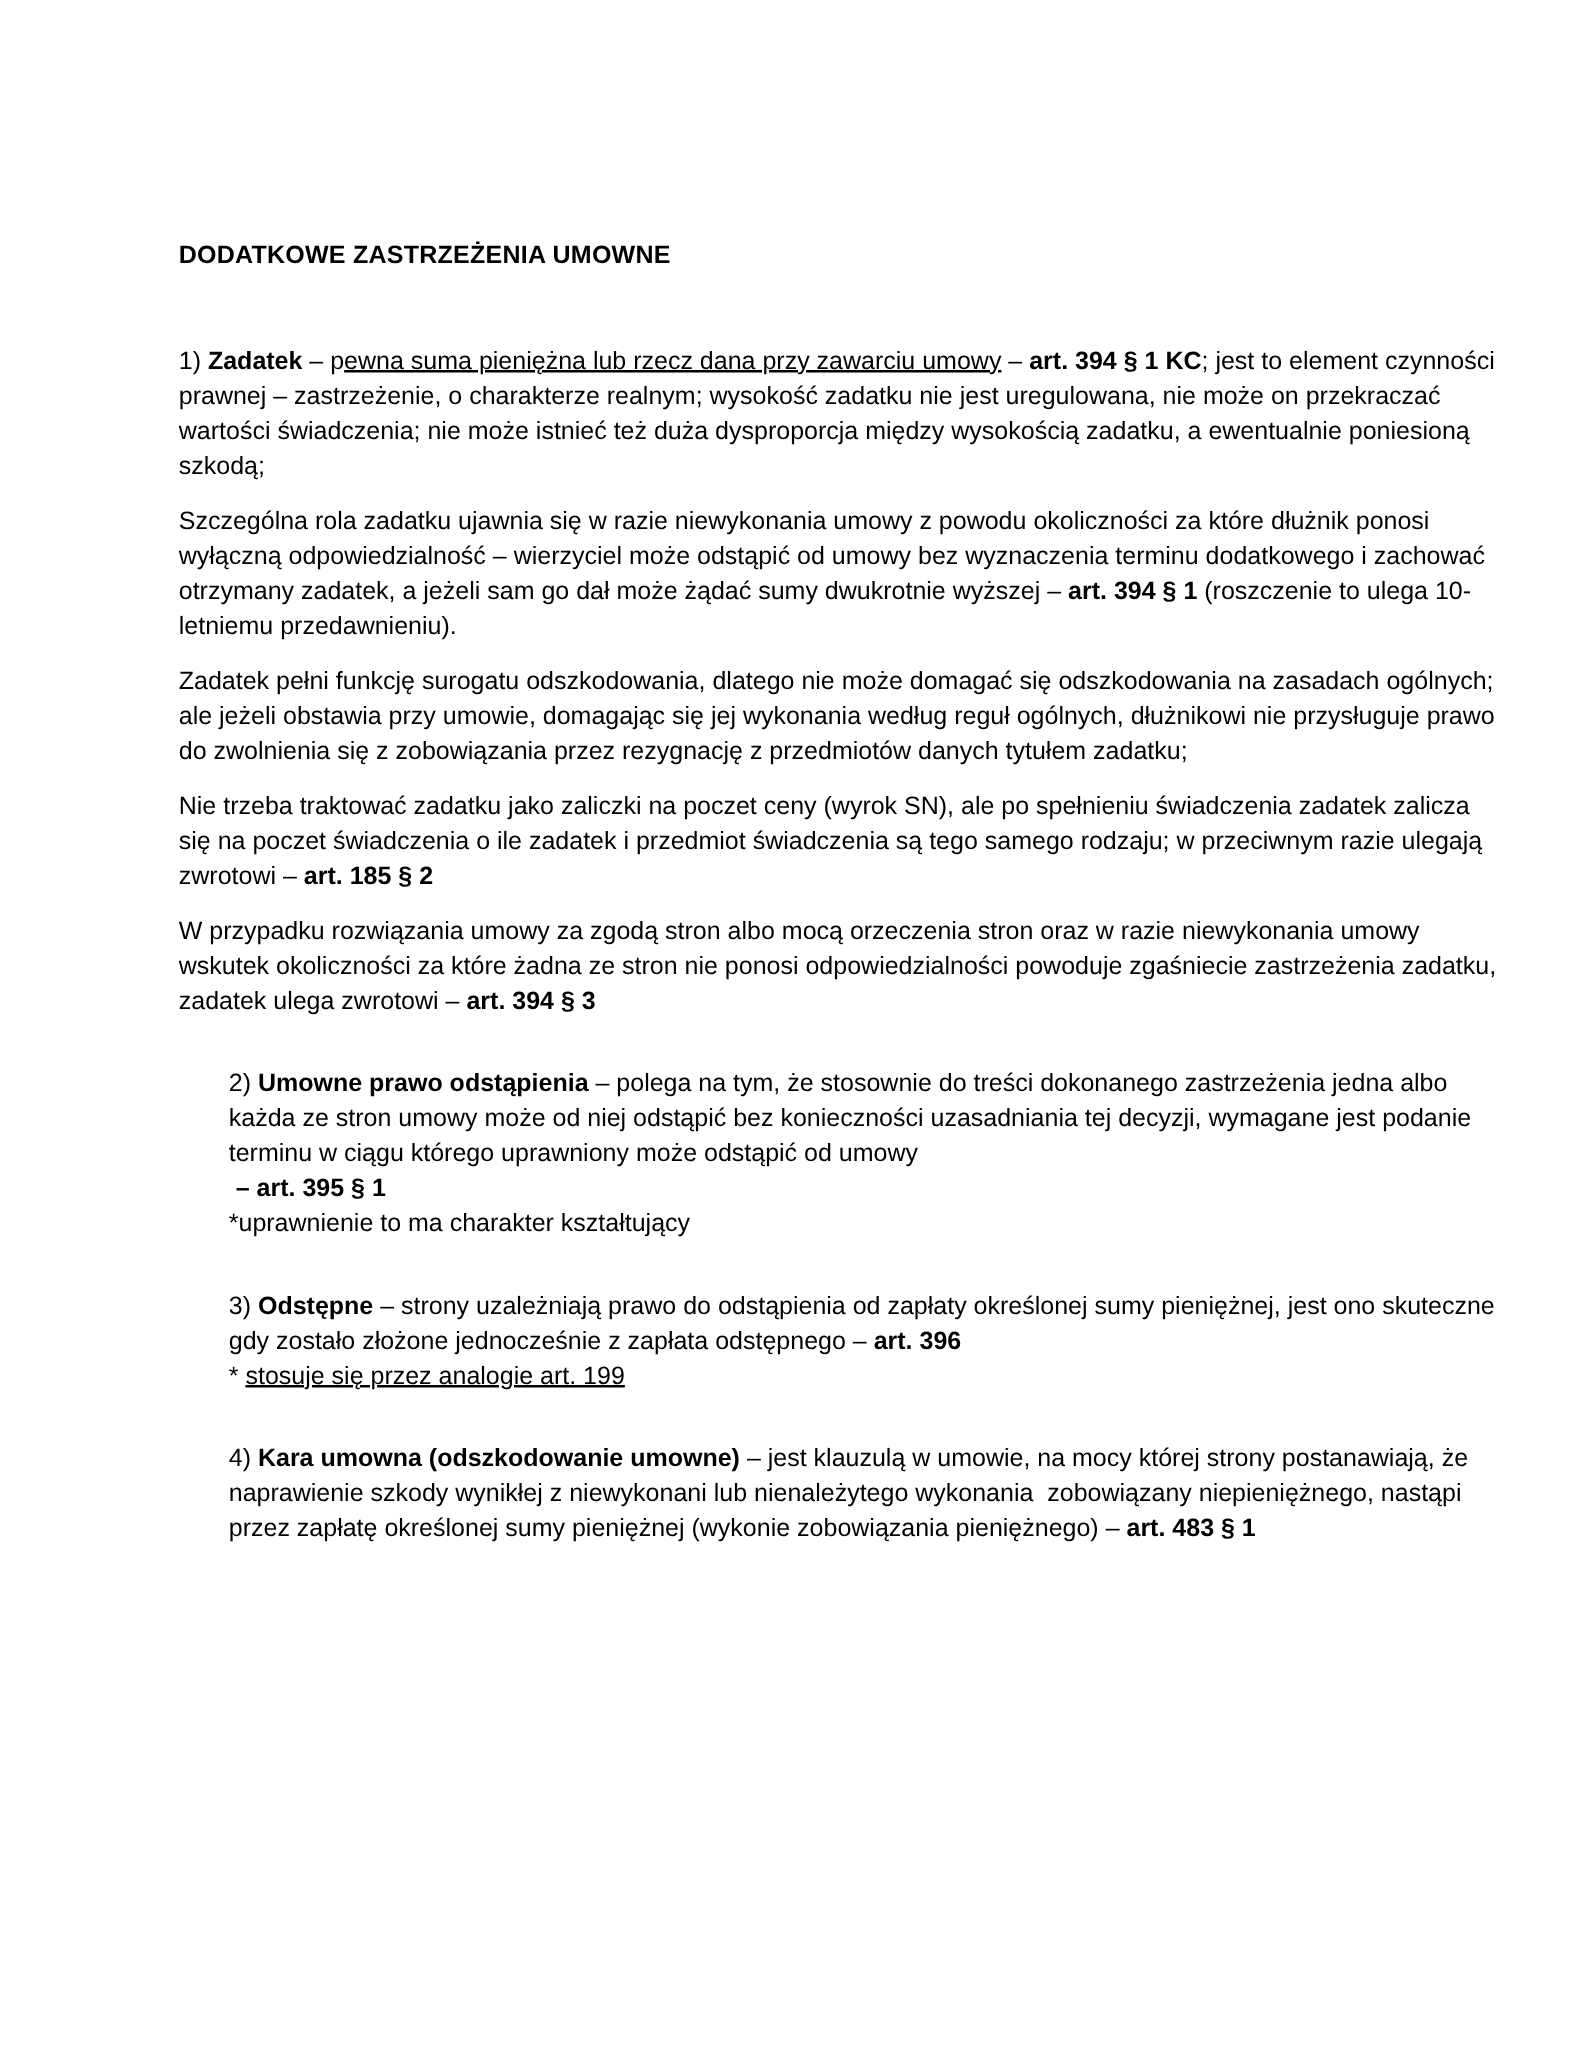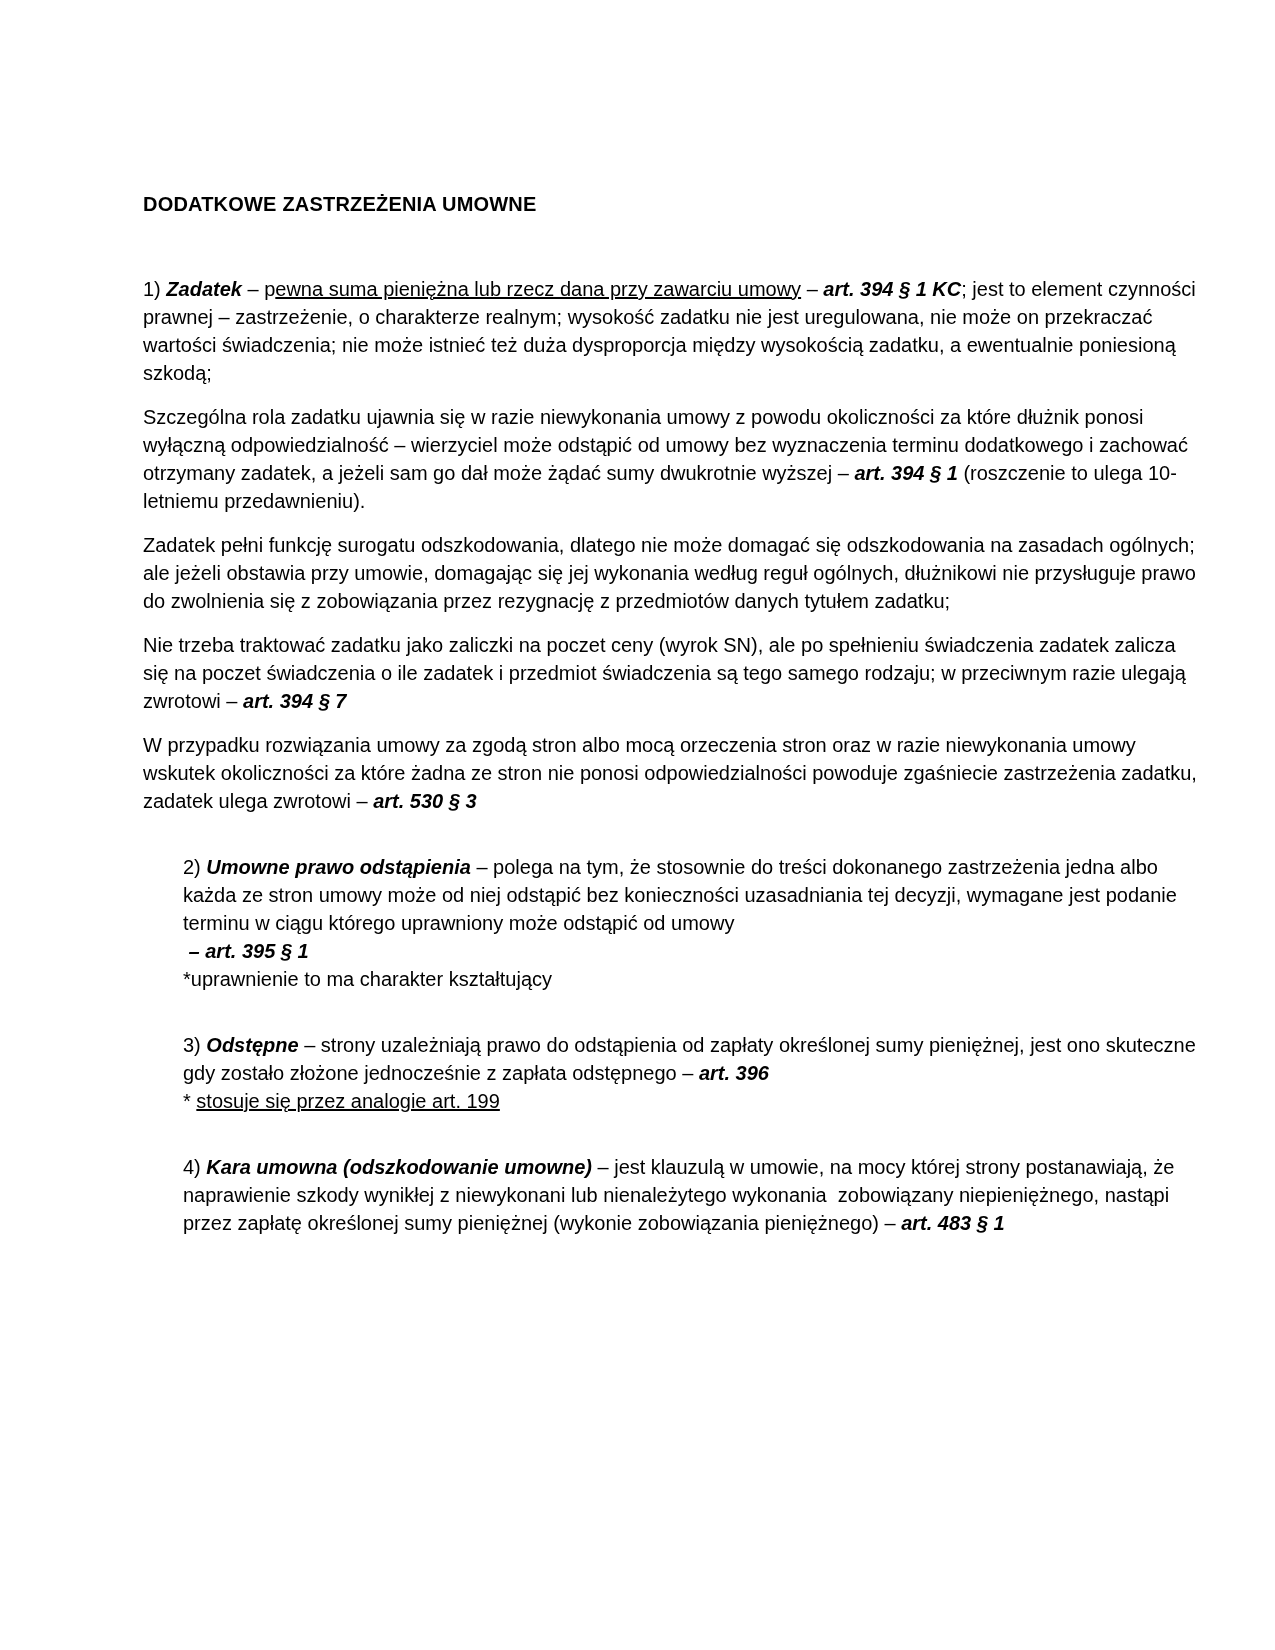--- a/index.html
+++ b/index.html
@@ -27,34 +27,34 @@
   p.para {
     font-size: 20px;
     line-height: 28px;
     margin: 0 0 16px 0;
     white-space: pre-wrap;
   }
   p.para.space-before {
     margin-top: 38px;
     margin-left: 40px;
   }
-  .bold { font-weight: bold; font-style: italic; }
+  .bold { font-weight: bold; }
   .underline { text-decoration: underline; }
 </style>
 </head>
 <body>
 
 <div class="page">
   <h1 class="doc-title">DODATKOWE ZASTRZEŻENIA UMOWNE</h1>
   <div id="doc-body">
       <p class="para"><span>1) </span><span class="bold">Zadatek</span><span> – p</span><span class="underline">ewna suma pieniężna lub rzecz dana przy zawarciu umowy</span><span> – </span><span class="bold">art. 394 § 1 KC</span><span>; jest to element czynności prawnej – zastrzeżenie, o charakterze realnym; wysokość zadatku nie jest uregulowana, nie może on przekraczać wartości świadczenia; nie może istnieć też duża dysproporcja między wysokością zadatku, a ewentualnie poniesioną szkodą;</span></p>
       <p class="para"><span>Szczególna rola zadatku ujawnia się w razie niewykonania umowy z powodu okoliczności za które dłużnik ponosi wyłączną odpowiedzialność – wierzyciel może odstąpić od umowy bez wyznaczenia terminu dodatkowego i zachować otrzymany zadatek, a jeżeli sam go dał może żądać sumy dwukrotnie wyższej – </span><span class="bold">art. 394 § 1</span><span> (roszczenie to ulega 10-letniemu przedawnieniu).</span></p>
       <p class="para"><span>Zadatek pełni funkcję surogatu odszkodowania, dlatego nie może domagać się odszkodowania na zasadach ogólnych; ale jeżeli obstawia przy umowie, domagając się jej wykonania według reguł ogólnych, dłużnikowi nie przysługuje prawo do zwolnienia się z zobowiązania przez rezygnację z przedmiotów danych tytułem zadatku;</span></p>
-      <p class="para"><span>Nie trzeba traktować zadatku jako zaliczki na poczet ceny (wyrok SN), ale po spełnieniu świadczenia zadatek zalicza się na poczet świadczenia o ile zadatek i przedmiot świadczenia są tego samego rodzaju; w przeciwnym razie ulegają zwrotowi – </span><span class="bold">art. 394 § 7</span></p>
-      <p class="para"><span>W przypadku rozwiązania umowy za zgodą stron albo mocą orzeczenia stron oraz w razie niewykonania umowy wskutek okoliczności za które żadna ze stron nie ponosi odpowiedzialności powoduje zgaśniecie zastrzeżenia zadatku, zadatek ulega zwrotowi – </span><span class="bold">art. 530 § 3</span></p>
+      <p class="para"><span>Nie trzeba traktować zadatku jako zaliczki na poczet ceny (wyrok SN), ale po spełnieniu świadczenia zadatek zalicza się na poczet świadczenia o ile zadatek i przedmiot świadczenia są tego samego rodzaju; w przeciwnym razie ulegają zwrotowi – </span><span class="bold">art. 185 § 2</span></p>
+      <p class="para"><span>W przypadku rozwiązania umowy za zgodą stron albo mocą orzeczenia stron oraz w razie niewykonania umowy wskutek okoliczności za które żadna ze stron nie ponosi odpowiedzialności powoduje zgaśniecie zastrzeżenia zadatku, zadatek ulega zwrotowi – </span><span class="bold">art. 394 § 3</span></p>
       <p class="para space-before"><span>2) </span><span class="bold">Umowne prawo odstąpienia</span><span> – polega na tym, że stosownie do treści dokonanego zastrzeżenia jedna albo każda ze stron umowy może od niej odstąpić bez konieczności uzasadniania tej decyzji, wymagane jest podanie terminu w ciągu którego uprawniony może odstąpić od umowy
 </span><span class="bold"> – art. 395 § 1</span><span>
 *uprawnienie to ma charakter kształtujący</span></p>
       <p class="para space-before"><span>3) </span><span class="bold">Odstępne</span><span> – strony uzależniają prawo do odstąpienia od zapłaty określonej sumy pieniężnej, jest ono skuteczne gdy zostało złożone jednocześnie z zapłata odstępnego – </span><span class="bold">art. 396</span><span>
 * </span><span class="underline">stosuje się przez analogie art. 199</span></p>
       <p class="para space-before"><span>4) </span><span class="bold">Kara umowna (odszkodowanie umowne)</span><span> – jest klauzulą w umowie, na mocy której strony postanawiają, że naprawienie szkody wynikłej z niewykonani lub nienależytego wykonania  zobowiązany niepieniężnego, nastąpi przez zapłatę określonej sumy pieniężnej (wykonie zobowiązania pieniężnego) – </span><span class="bold">art. 483 § 1</span></p>
     </div>
 </div>
 
 </body></html>

